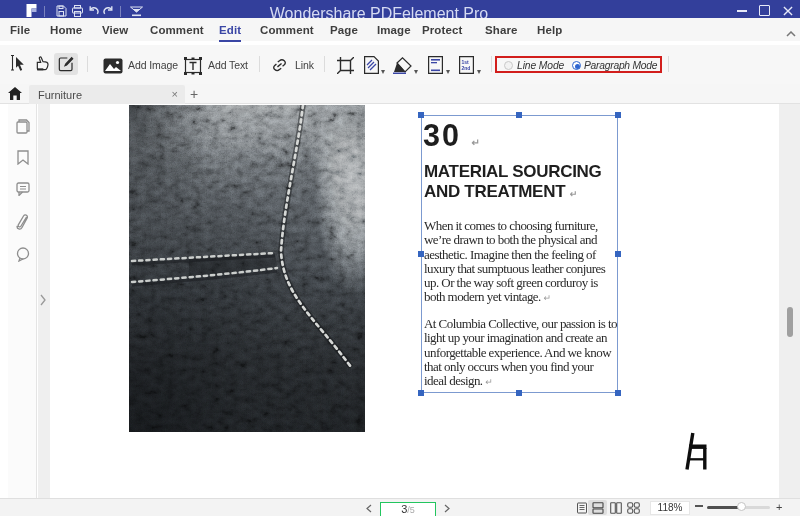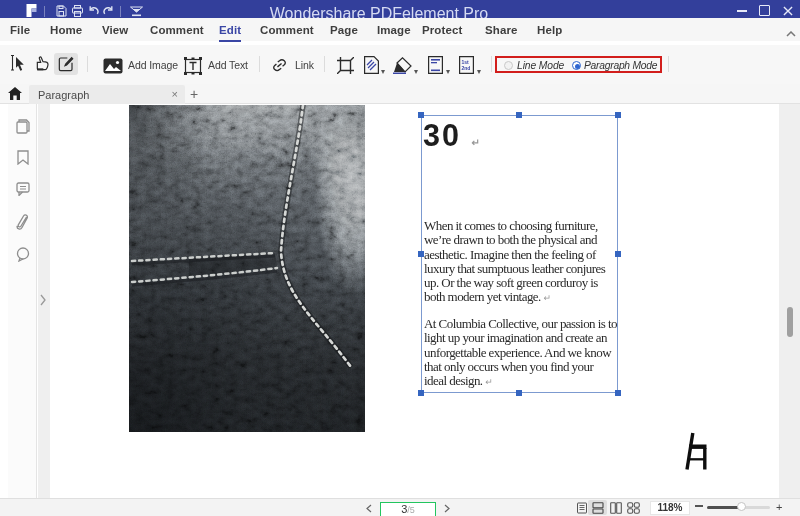--- a/index.html
+++ b/index.html
@@ -52,21 +52,21 @@
 
 #num30 { position:absolute; left:415px; top:14px; font-size:30.5px; font-weight:700; color:#1E1E1E; letter-spacing:2px; }
 .hdr { position:absolute; left:416px; top:58px; font-size:17px; font-weight:700; color:#1E1E1E; line-height:19.7px; letter-spacing:-0.3px; }
 .body1 { position:absolute; left:416px; font-family:"Liberation Serif", serif; font-size:13px; line-height:14.25px; color:#2A2A2A; letter-spacing:-0.55px; white-space:nowrap; }
 .pm { color:#9A9A9A; font-family:"Liberation Sans",sans-serif; font-size:9px; }
 
 
 #statusbar { left:0; top:498px; width:800px; height:18px; background:#F3F3F3; border-top:1px solid #DFDFDF; }
 .sb { position:absolute; color:#555; }
 #pgbox { position:absolute; left:380px; top:2.5px; width:56px; height:17px; background:#fff; border:1px solid #22c55e; text-align:center; font-size:11px; color:#333; }
-#zoombox { position:absolute; left:650px; top:2px; width:40px; height:14px; background:#fff; text-align:center; font-size:10px; color:#333; border:1px solid #E6E6E6;font-weight:bold; }
+#zoombox { position:absolute; left:650px; top:2px; width:40px; height:14px; background:#fff; text-align:center; font-size:10px; color:#333; border:1px solid #E6E6E6; }
 </style>
 </head>
 <body>
 
 <div id="titlebar" class="abs">
   <div class="ttl abs">Wondershare PDFelement Pro</div>
 
   <svg class="tbi" style="left:26px;top:4px" width="11" height="13" viewBox="0 0 11 13">
     <path d="M0.5 0 H10.5 V4.6 H5.5 V13 H0.5 Z" fill="#fff"></path>
     <rect x="5.5" y="4.6" width="5" height="3.4" fill="#AAB2E0"></rect>
@@ -218,21 +218,21 @@
     <div class="mlbl" style="left:87px;letter-spacing:-0.25px">Paragraph Mode</div>
   </div>
   <div class="tdiv" style="left:668px"></div>
 </div>
 
 <div id="tabbar" class="abs">
   <svg class="abs" style="left:8px;top:3px" width="14" height="13" viewBox="0 0 14 13">
     <path d="M7 0 L14 6 H12 V13 H8.7 V8.6 H5.3 V13 H2 V6 H0 Z" fill="#222"></path>
   </svg>
   <div id="tab">
-    <div class="tx">Paragraph</div>
+    <div class="tx">Furniture</div>
     <div class="cl">×</div>
   </div>
   <div class="plus">+</div>
 </div>
 
 <div id="main" class="abs">
   <div id="sidebar">
 
     <svg class="abs" style="left:8px;top:15px" width="14" height="15" viewBox="0 0 14 15" fill="none" stroke="#8E8E8E" stroke-width="1.3">
       <path d="M3 3 V1 H10.5 L13 3.5 V12 H11"></path>
@@ -357,20 +357,21 @@
   <div class="hd" style="left:410px;top:8px"></div>
   <div class="hd" style="left:508px;top:8px"></div>
   <div class="hd" style="left:607px;top:8px"></div>
   <div class="hd" style="left:410px;top:147px"></div>
   <div class="hd" style="left:607px;top:147px"></div>
   <div class="hd" style="left:410px;top:286px"></div>
   <div class="hd" style="left:508px;top:286px"></div>
   <div class="hd" style="left:607px;top:286px"></div>
 
   <div id="num30">30 <span class="pm" style="font-size:10px">↵</span></div>
+  <div class="hdr">MATERIAL SOURCING<br>AND TREATMENT <span class="pm">↵</span></div>
   <div class="body1" style="top:115px">When it comes to choosing furniture,<br>we’re drawn to both the physical and<br>aesthetic. Imagine then the feeling of<br>luxury that sumptuous leather conjures<br>up. Or the way soft green corduroy is<br>both modern yet vintage. <span class="pm">↵</span></div>
   <div class="body1" style="top:213px">At Columbia Collective, our passion is to<br>light up your imagination and create an<br>unforgettable experience. And we know<br>that only occurs when you find your<br>ideal design. <span class="pm">↵</span></div>
 </div>
 
 <div id="statusbar" class="abs">
   <svg class="sb" style="left:366px;top:5px" width="6" height="9" viewBox="0 0 6 9" fill="none" stroke="#666" stroke-width="1.2">
       <path d="M5 1 L1 4.5 L5 8"></path>
     </svg>
   <div id="pgbox" style="line-height:12px">3<span style="color:#AAA;font-size:9px">/5</span></div>
   <svg class="sb" style="left:444px;top:5px" width="6" height="9" viewBox="0 0 6 9" fill="none" stroke="#666" stroke-width="1.2">

